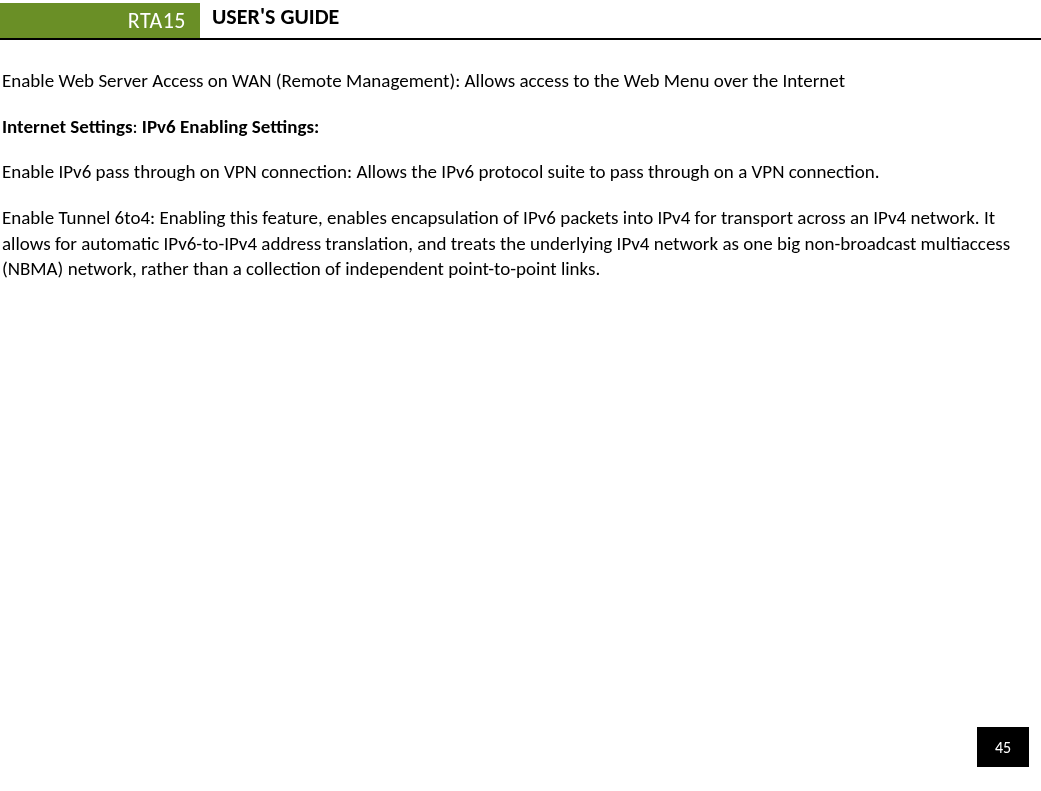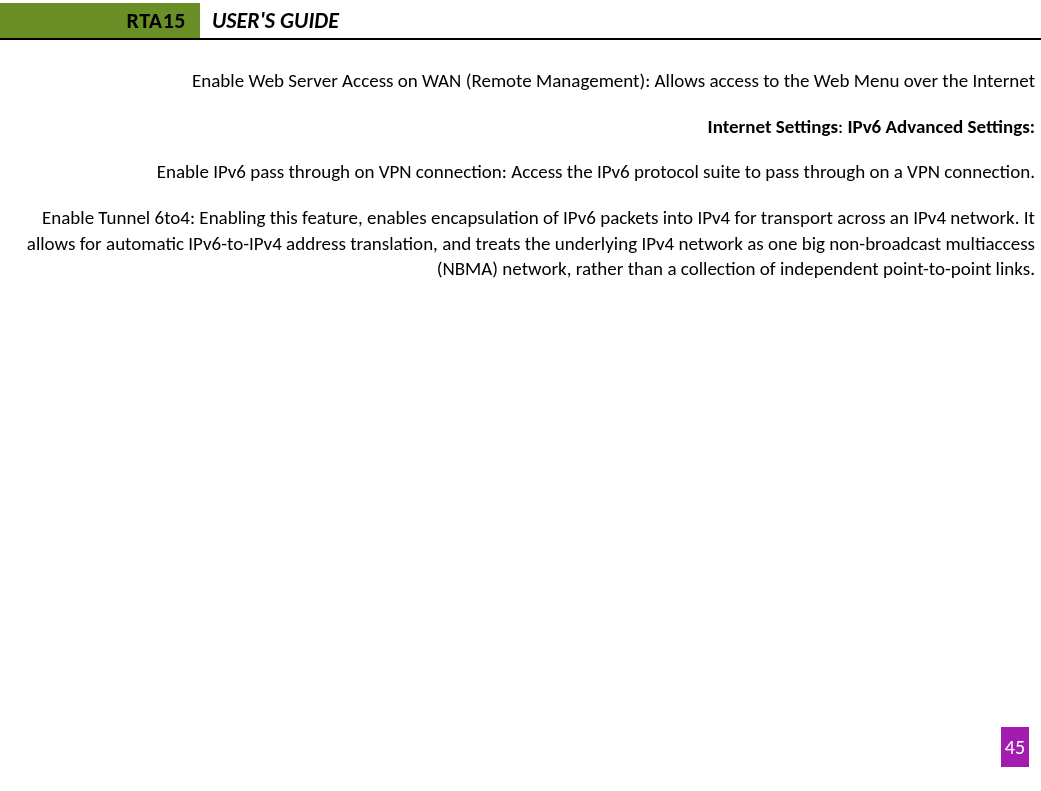--- a/index.html
+++ b/index.html
@@ -26,85 +26,83 @@
       background: #6a8f26;
       width: 200px;
       height: 35px;
       display: flex;
       align-items: center;
       justify-content: flex-end;
       padding-right: 14px;
       margin-top: 3px;
     }
     .header-model {
-      color: #000000;
-      font-weight: 700;
+      color: #ffffff;
+      font-weight: 400;
       font-size: 22px;
       letter-spacing: 0.5px;
     }
     .header-title-wrap {
       display: flex;
-      align-items: center;
+      align-items: flex-start;
       padding-left: 12px;
       padding-top: 3px;
-      font-style: italic;
     }
     .header-title {
       font-weight: 700;
       font-size: 22px;
       color: #000;
     }
     .content {
-      padding: 0 6px 0 8px;
+      padding: 0 6px 0 2px;
       font-size: 19px;
       color: #000;
       line-height: 1.35;
-      text-align: right;
     }
     .para {
       margin-bottom: 20px;
     }
     .section-heading {
       font-weight: 700;
       font-size: 19px;
       margin-bottom: 20px;
     }
     .section-heading .normal-colon {
       font-weight: 400;
     }
     .page-number-box {
       position: absolute;
       right: 12px;
       bottom: 24px;
-      background: #a21caf;
+      background: #000000;
       color: #ffffff;
-      width: 28px;
+      width: 52px;
       height: 40px;
       display: flex;
       align-items: center;
       justify-content: center;
-      font-size: 20px;
+      font-size: 16px;
     }
   </style>
 </head>
 <body>
 
 <div class="header">
   <div class="header-green-bar">
     <span class="header-model">RTA15</span>
   </div>
   <div class="header-title-wrap">
     <span class="header-title">USER'S GUIDE</span>
   </div>
 </div>
 
 <div class="content">
   <p class="para">Enable Web Server Access on WAN (Remote Management): Allows access to the Web Menu over the Internet</p>
   <p class="section-heading">
-    <span>Internet Settings</span><span class="normal-colon">: </span><span>IPv6 Advanced Settings:</span>
+    <span>Internet Settings</span><span class="normal-colon">: </span><span>IPv6 Enabling Settings:</span>
   </p>
-  <p class="para">Enable IPv6 pass through on VPN connection: Access the IPv6 protocol suite to pass through on a VPN connection.</p>
+  <p class="para">Enable IPv6 pass through on VPN connection: Allows the IPv6 protocol suite to pass through on a VPN connection.</p>
   <p class="para">Enable Tunnel 6to4:  Enabling this feature, enables encapsulation of IPv6 packets into IPv4 for transport across an IPv4 network.  It allows for automatic IPv6-to-IPv4 address translation, and treats the underlying IPv4 network as one big non-broadcast multiaccess (NBMA) network, rather than a collection of independent point-to-point links.</p>
 </div>
 
 <div class="page-number-box">
   <span>45</span>
 </div>
 
 </body></html>

